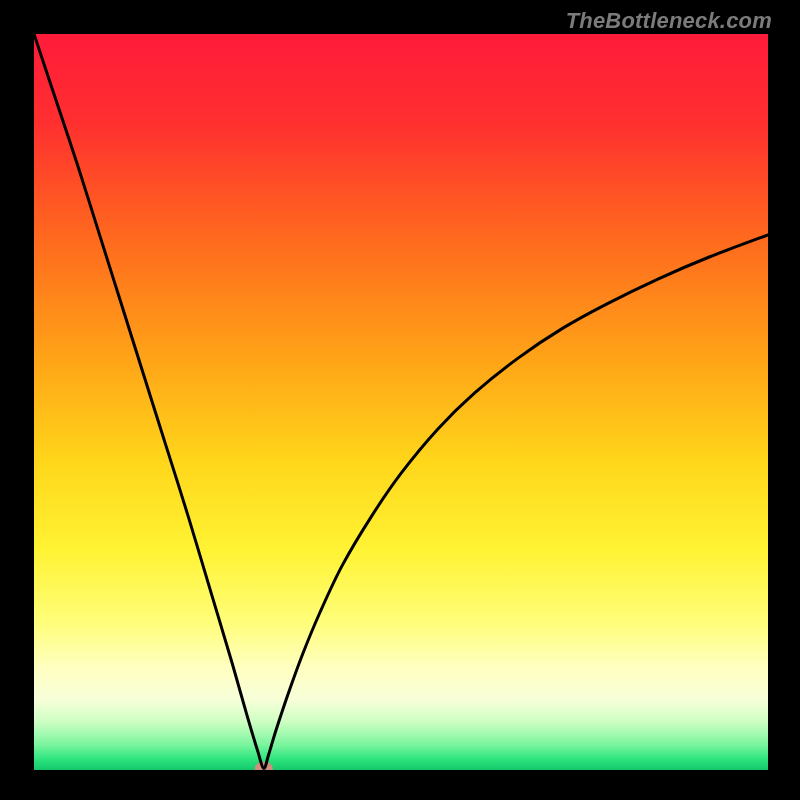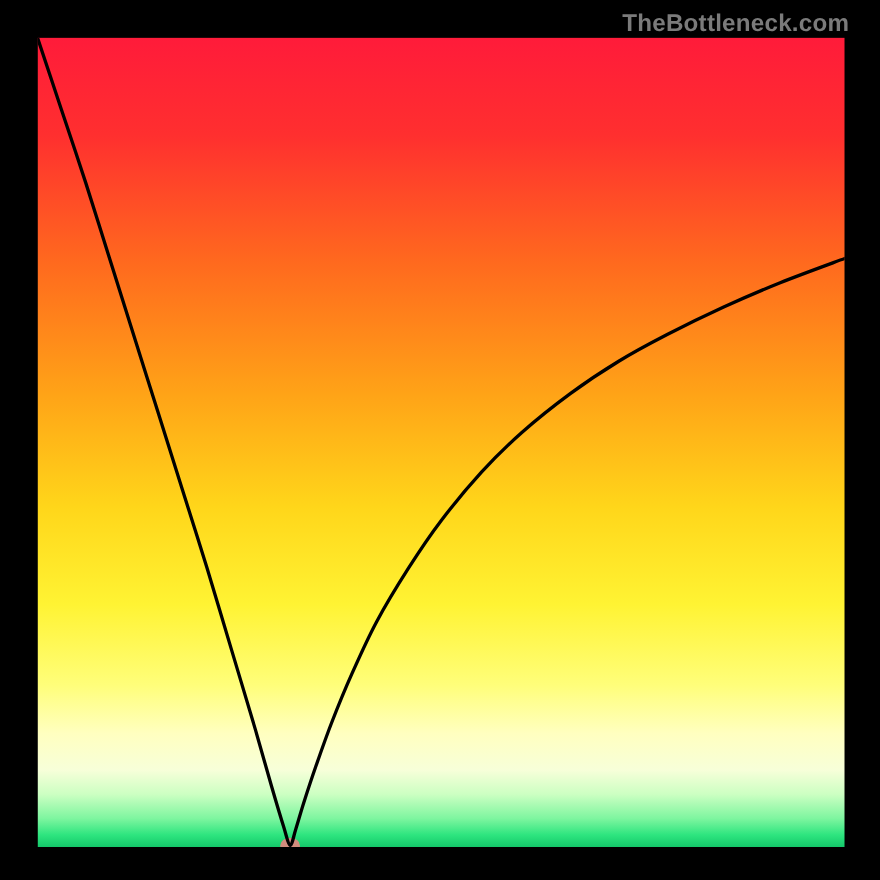--- a/index.html
+++ b/index.html
@@ -55,14 +55,14 @@
             <stop offset="98.5%" stop-color="#2ee57f"></stop>
             <stop offset="100%" stop-color="#14c86a"></stop>
           </linearGradient>
         </defs>
         <rect x="0" y="0" width="734" height="736" fill="url(#bg-grad)"></rect>
         <ellipse cx="229.742" cy="734.528" rx="9" ry="7" fill="#d28d7e"></ellipse>
         <path d="M 0.00 0.00 C 3.52 10.60, 14.97 45.04, 22.02 66.24 C 29.07 87.44, 36.99 110.69, 44.04 132.48 C 51.09 154.27, 59.01 180.03, 66.06 202.40 C 73.11 224.77, 81.03 249.95, 88.08 272.32 C 95.13 294.69, 103.05 319.87, 110.10 342.24 C 117.15 364.61, 125.07 389.79, 132.12 412.16 C 139.17 434.53, 147.09 459.12, 154.14 482.08 C 161.19 505.04, 169.11 532.13, 176.16 555.68 C 183.21 579.23, 192.31 609.26, 198.18 629.28 C 204.05 649.30, 208.75 666.67, 212.86 680.80 C 216.97 694.93, 221.17 709.00, 223.87 717.60 C 226.57 726.20, 227.98 734.17, 229.74 734.53 C 231.50 734.88, 232.88 726.05, 234.88 719.81 C 236.88 713.57, 239.28 704.71, 242.22 695.52 C 245.16 686.33, 249.12 674.18, 253.23 662.40 C 257.34 650.62, 262.63 635.46, 267.91 621.92 C 273.19 608.38, 279.80 592.24, 286.26 577.76 C 292.72 563.28, 300.06 546.70, 308.28 531.39 C 316.50 516.08, 328.24 496.80, 337.64 482.08 C 347.04 467.36, 356.43 453.29, 367.00 439.39 C 377.57 425.50, 391.96 408.07, 403.70 395.23 C 415.44 382.40, 427.48 370.59, 440.40 359.17 C 453.32 347.75, 470.35 334.20, 484.44 323.84 C 498.53 313.48, 514.39 303.00, 528.48 294.40 C 542.57 285.80, 557.25 278.00, 572.52 270.11 C 587.79 262.22, 607.46 252.62, 623.90 245.09 C 640.34 237.55, 657.66 230.07, 675.28 223.01 C 692.90 215.94, 724.60 204.46, 734.00 200.93" fill="none" stroke="#000000" stroke-width="3" stroke-linejoin="round" stroke-linecap="round"></path>
       </svg>
     </div>
 
-  <div class="watermark" id="watermark" style="right:28px; top:8px; font-size:22px;">TheBottleneck.com</div>
+  <div class="watermark" id="watermark" style="right:28px; top:8px; font-size:22px;font-style:italic;">TheBottleneck.com</div>
 </div>
 
 </body></html>

